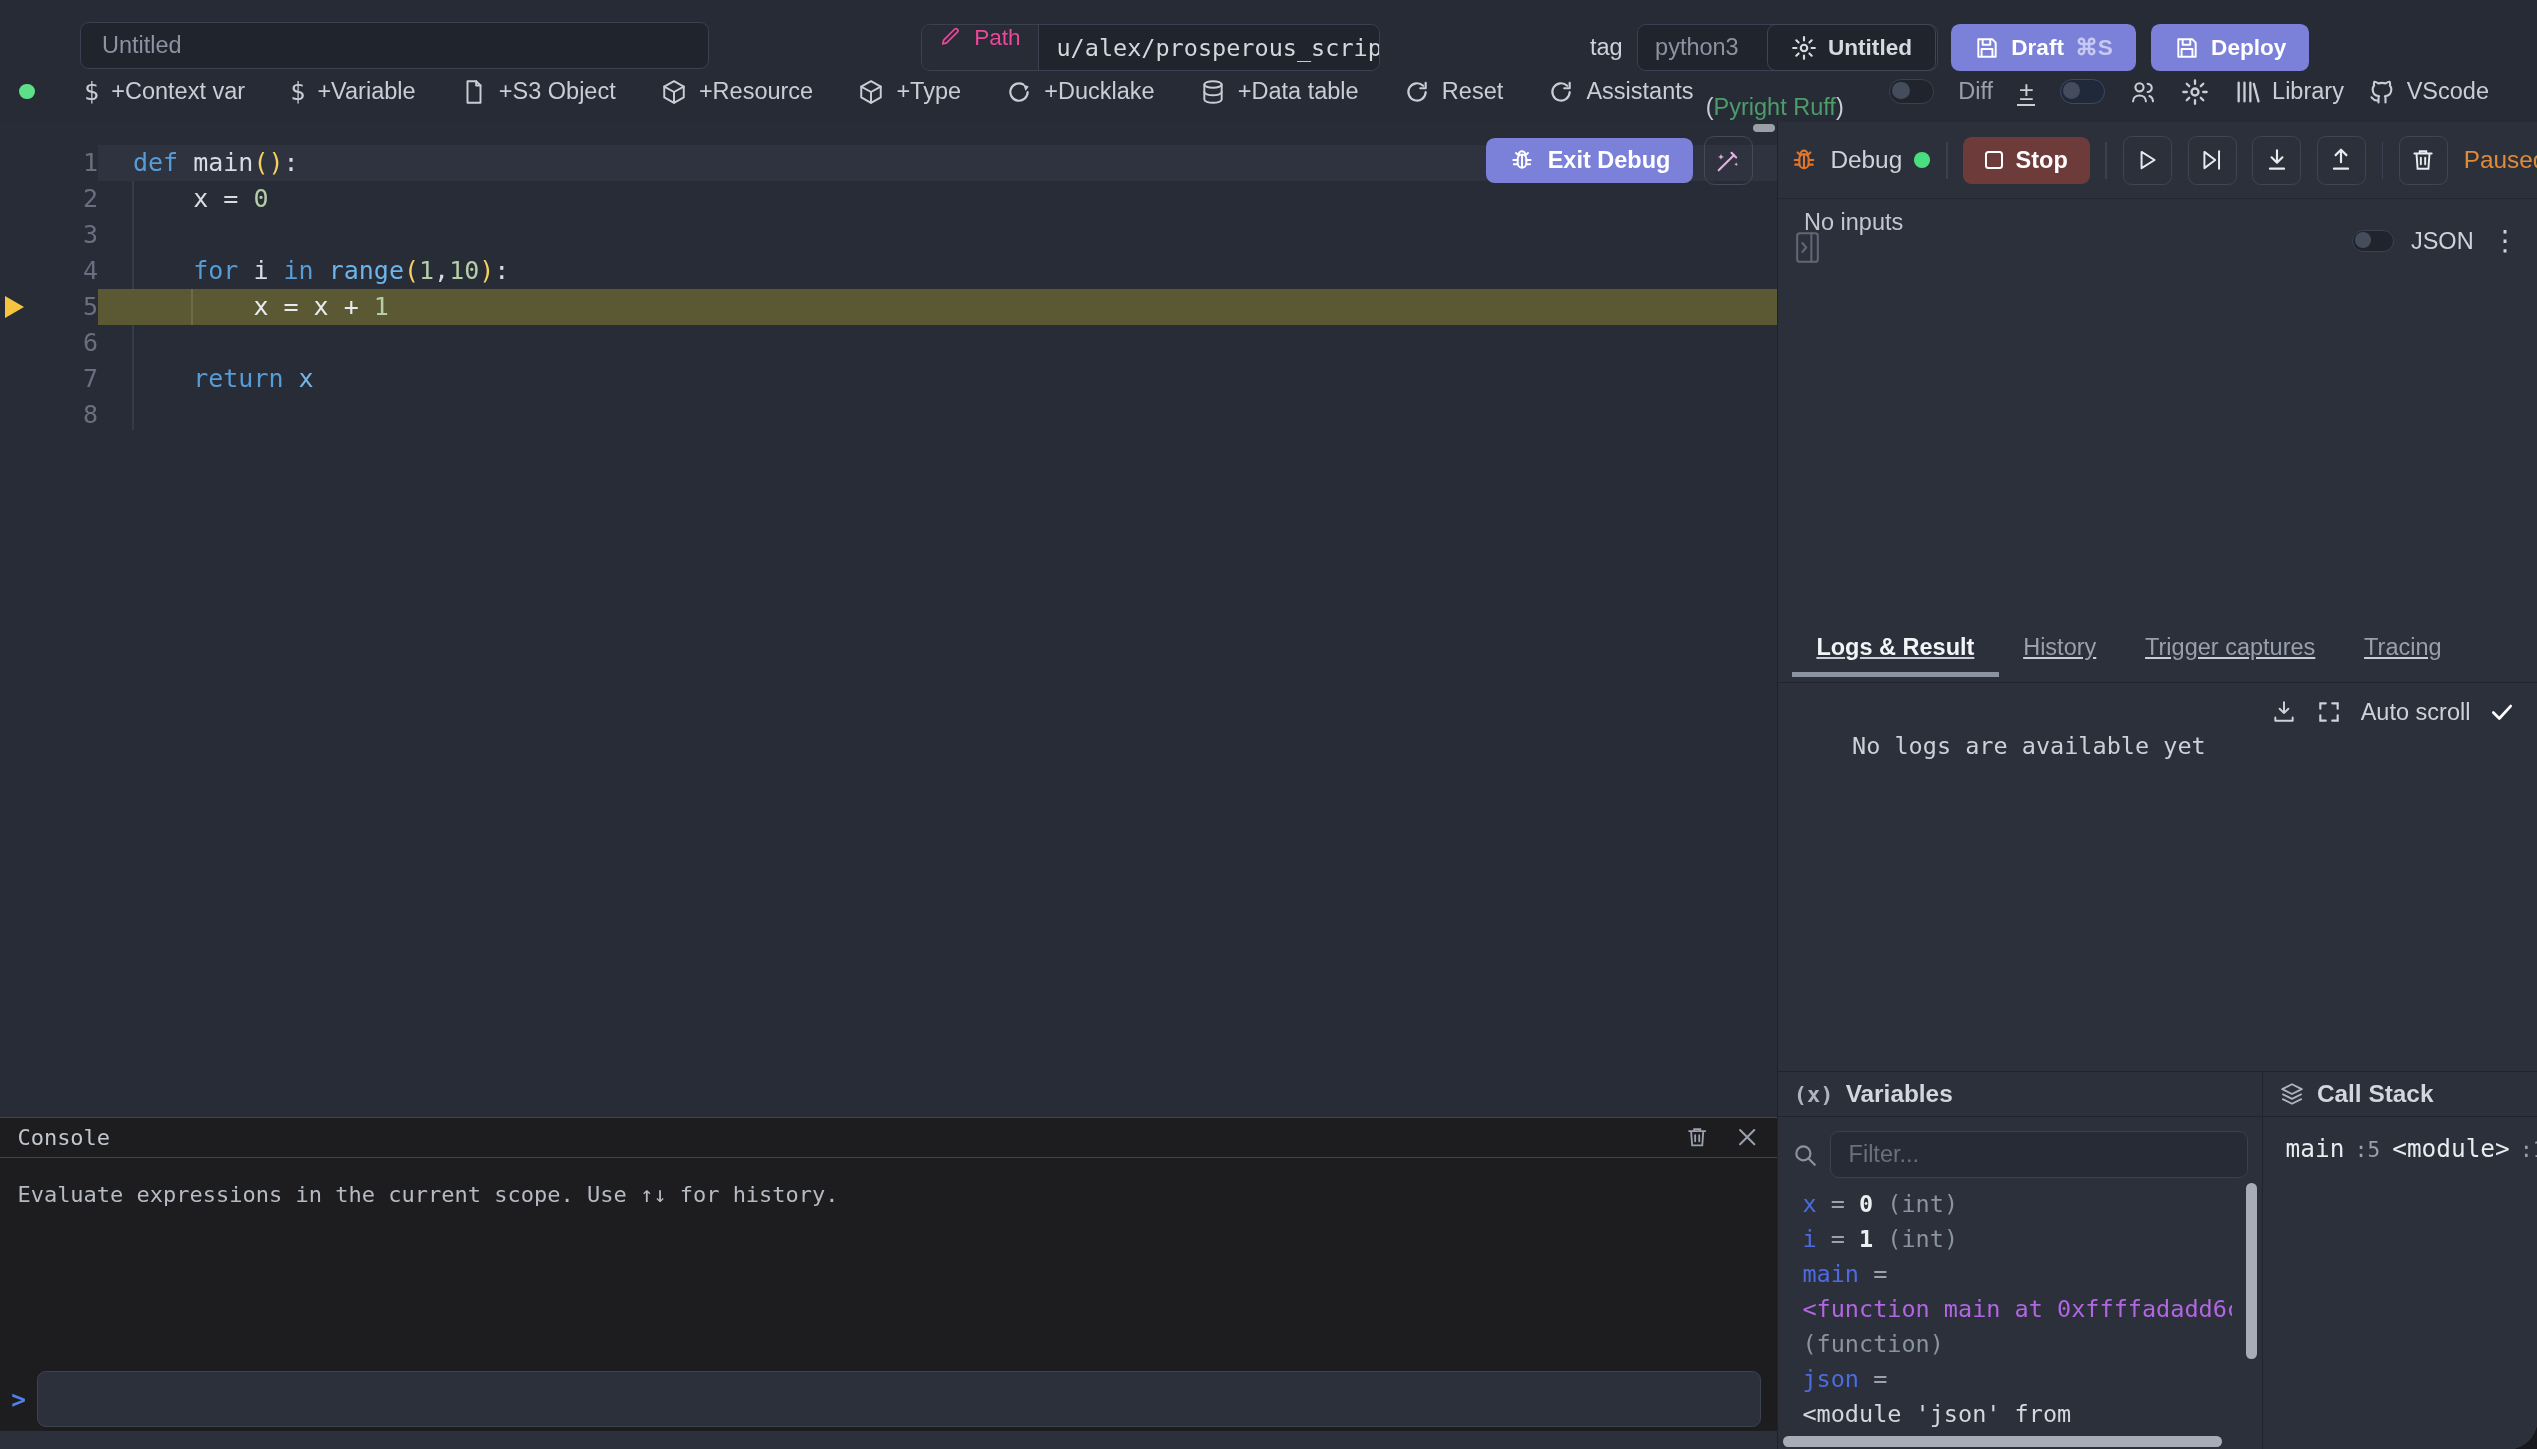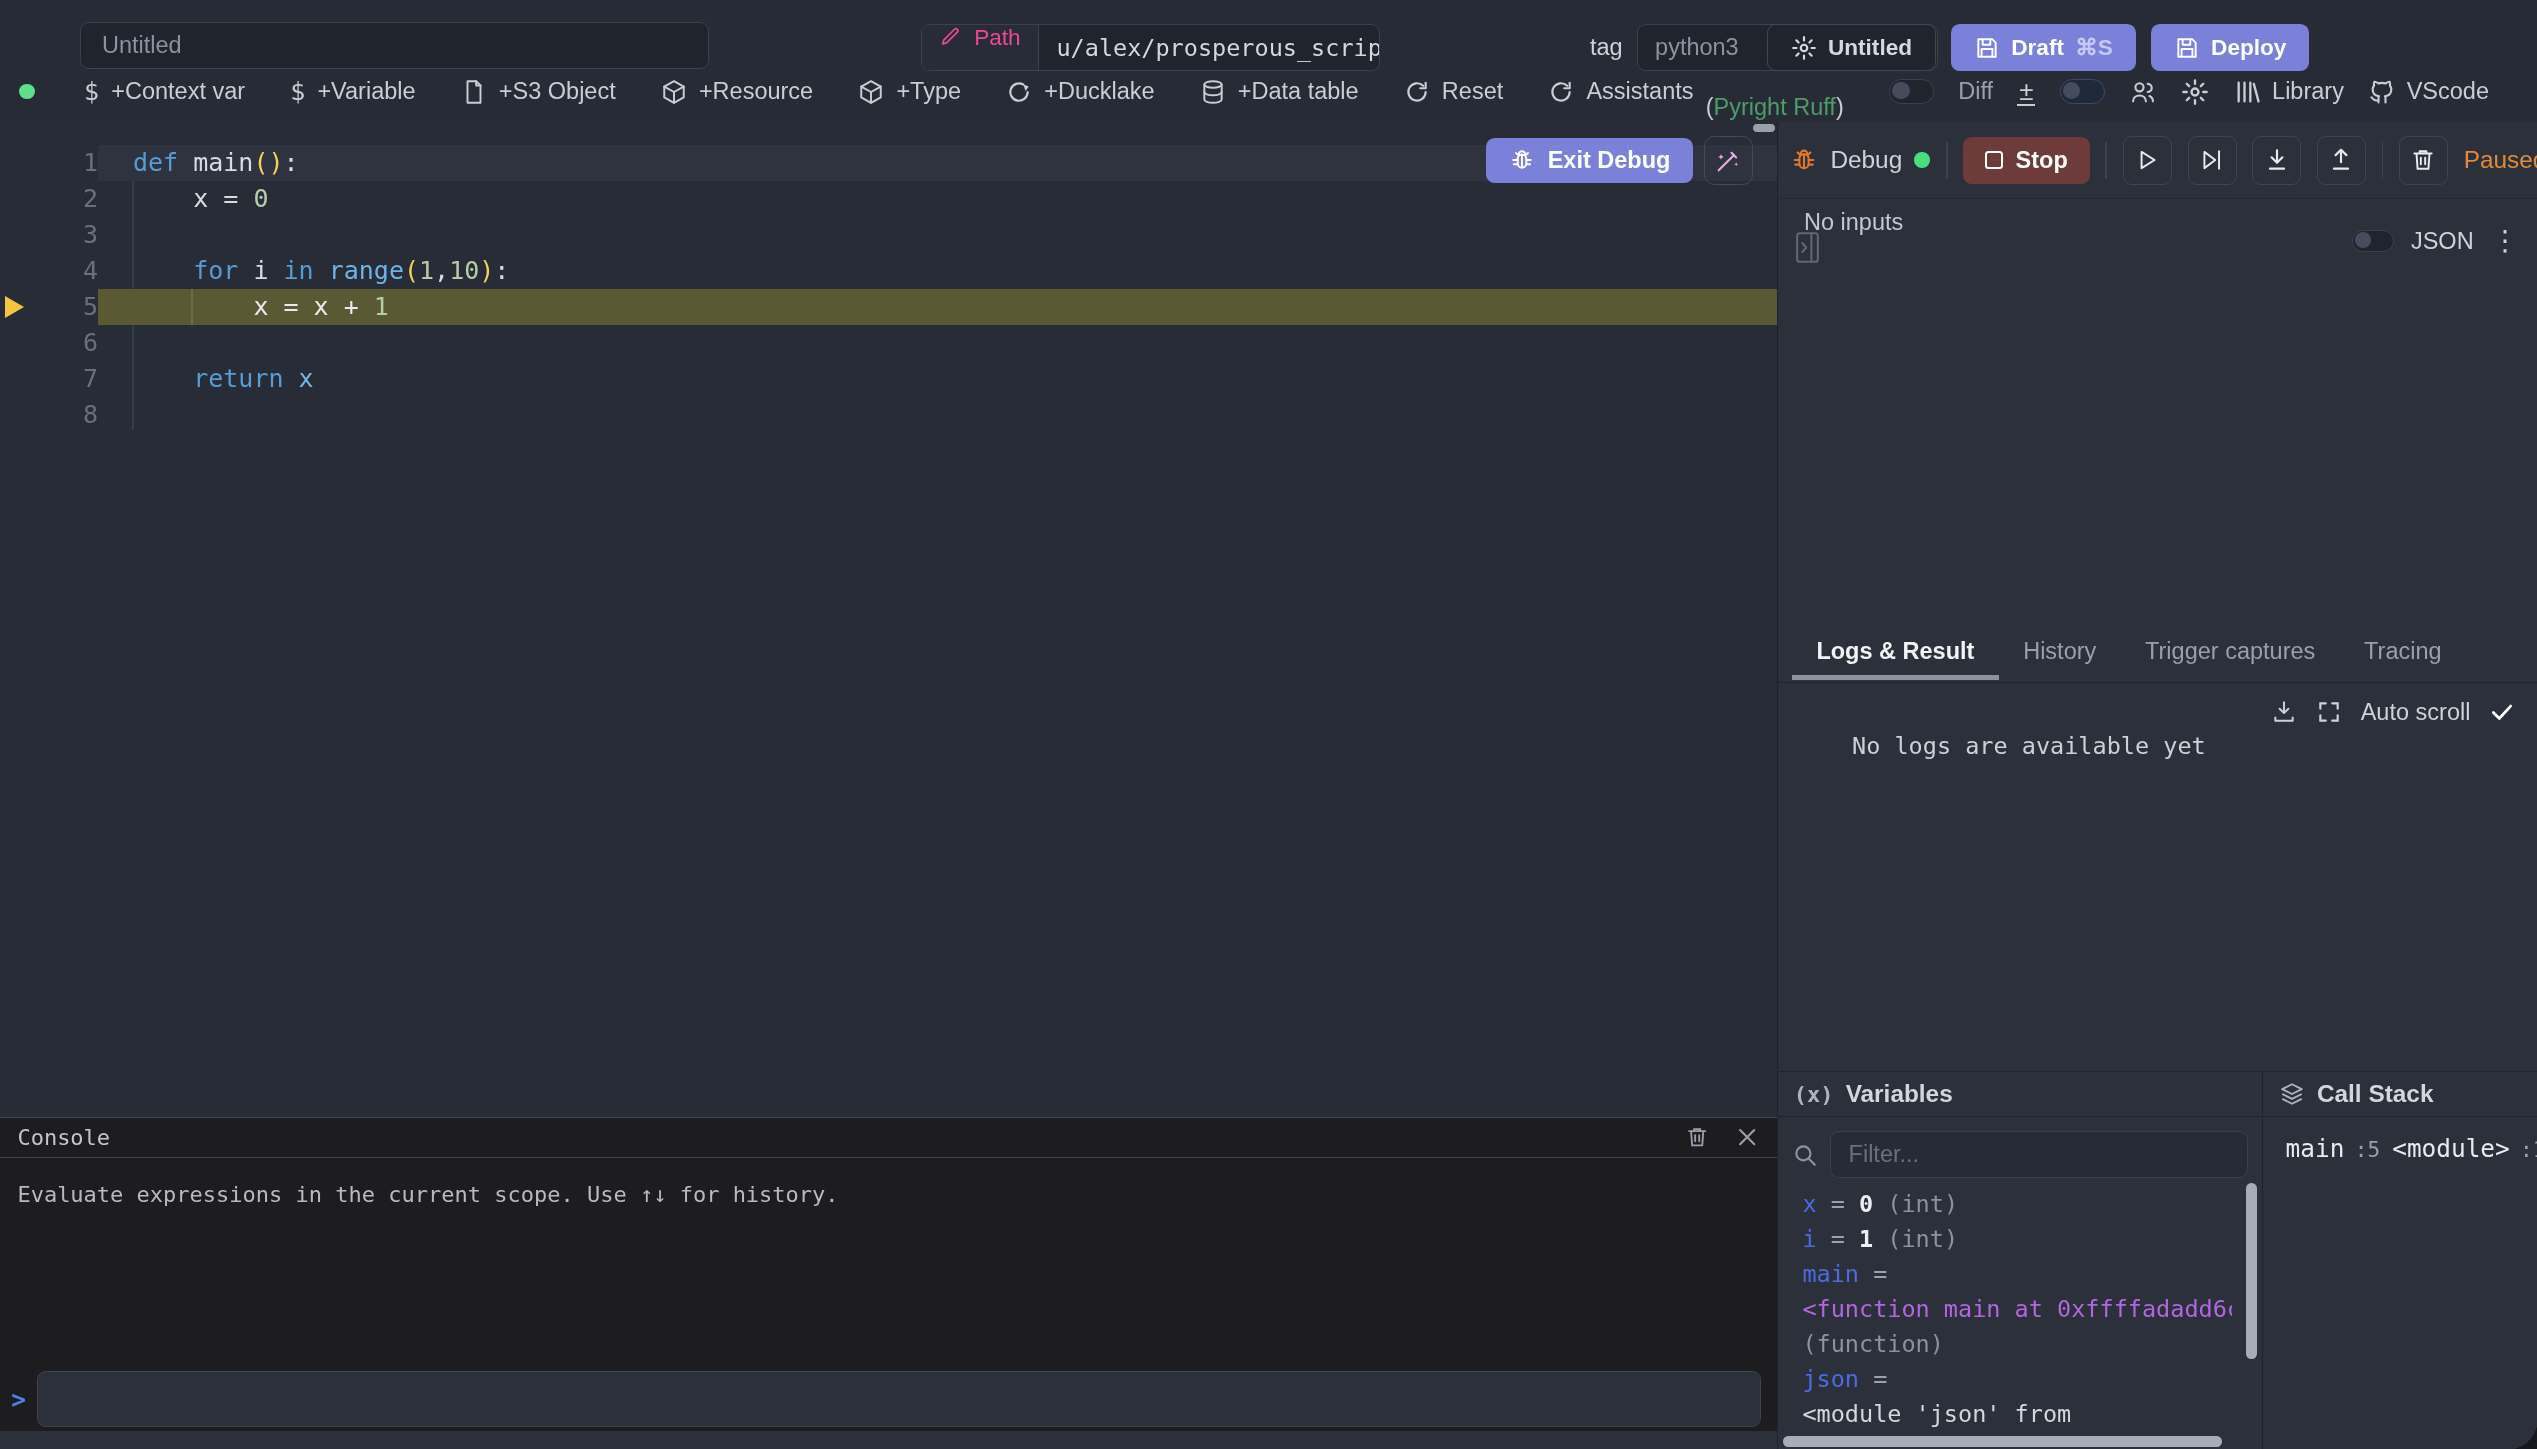--- a/index.html
+++ b/index.html
@@ -143,22 +143,22 @@
   .inputs-section { position:relative; height:435px; }
   .panel-icon { position:absolute; left:14px; top:31px; color:#5f6775; }
   .panel-icon svg { width:31px; height:35px; }
   .no-inputs { position:absolute; left:26px; top:10.4px; font-size:23.5px; color:#c3c8d0; }
   .json-row { position:absolute; right:19px; top:28px; display:flex; align-items:center; gap:17.4px; }
   .toggle.small { width:42px; height:22.6px; }
   .toggle.small .knob { width:15.7px; height:15.7px; }
   .json-label { font-size:23.5px; color:#ced2d9; }
   .dots-v { font-size:28px; color:#ced2d9; cursor:pointer; line-height:28px; }
 
-  .tabs-row { height:49px; display:flex; align-items:center; padding-left:14px;
-    border-bottom:1.7px solid #20242c; }
+  .tabs-row { height:49px; display:flex; align-items:flex-start; padding-left:14px;
+    border-bottom:1.7px solid #20242c;text-decoration:underline; }
   .tab { padding:0 24.4px 14px; font-size:23.5px; color:#98a0ac; position:relative;
     cursor:pointer; background:none; border:none; font-family:"Liberation Sans", sans-serif; }
   .tab.active { color:#f2f4f6; font-weight:700; }
   .tab.active::after { content:""; position:absolute; left:0; right:0; bottom:-1.7px;
     height:5.2px; background:#8b93a1; }
 
   .logs-section { position:relative; height:388px; }
   .logs-tools { position:absolute; top:15.7px; right:22.6px; display:flex; align-items:center;
     gap:19px; color:#ced2d9; font-size:23.5px; }
   .logs-tools svg { width:26px; height:26px; cursor:pointer; }

